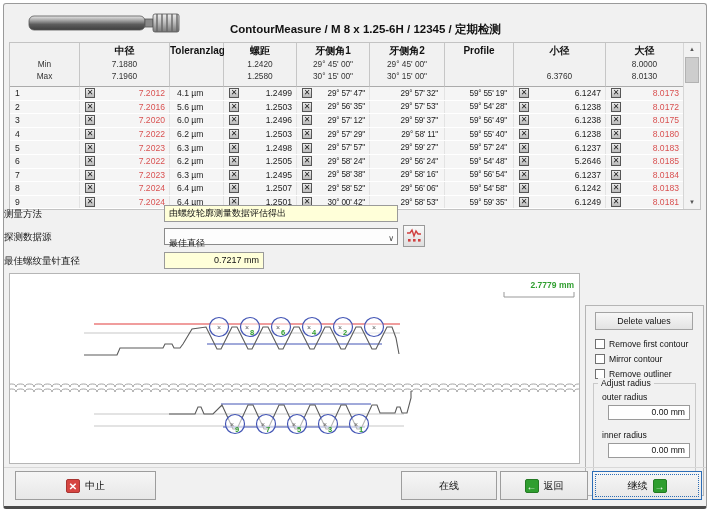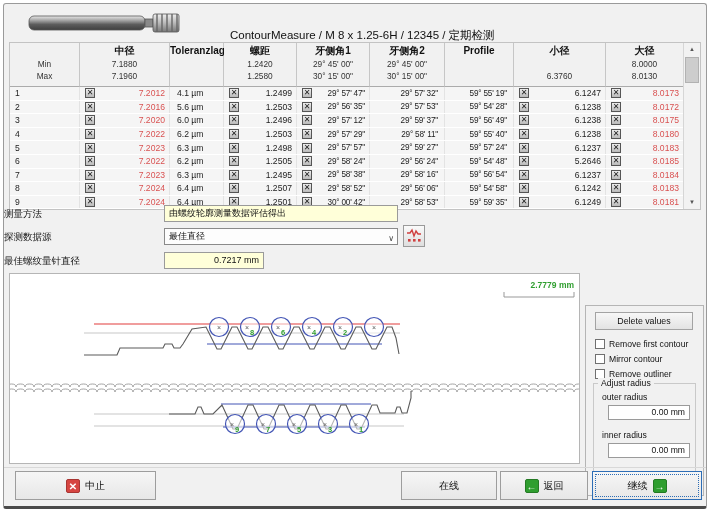--- a/index.html
+++ b/index.html
@@ -4,21 +4,21 @@
 <style>
   html,body{margin:0;padding:0;background:#fff;font-family:"Liberation Sans",sans-serif;}
   *{box-sizing:border-box;}
   .stage{position:relative;width:710px;height:512px;background:#fff;overflow:hidden;}
   .window{position:absolute;left:3px;top:3px;width:704px;height:506px;background:#f1f1f1;
           border:1px solid #9a9a9a;border-bottom:3px solid #4a4a4a;border-radius:3px;}
 
   
   .titlebar{position:absolute;left:0;top:0;width:100%;height:36px;}
   .gauge-icon{position:absolute;left:24px;top:8px;}
-  .title{position:absolute;left:226px;top:24px;font-size:11.5px;font-weight:normal;color:#111;white-space:nowrap;}
+  .title{position:absolute;left:226px;top:18px;font-size:11.5px;font-weight:bold;color:#111;white-space:nowrap;}
 
   
   .table{position:absolute;left:5px;top:38px;width:692px;height:168px;background:#fff;border:1px solid #c3c3c3;}
   .tbl{position:absolute;left:0;top:0;width:674px;}
   .tr{display:grid;grid-template-columns:70px 90px 54px 73px 73px 75px 69px 92px 78px;}
   .thead .hcell{border-right:1px solid #c6c6c6;border-bottom:1px solid #ababab;background:#f1f1f1;
     text-align:center;padding:1px 0 2px 0;}
   .h-label{font-size:10px;font-weight:bold;color:#111;height:14px;line-height:14px;}
   .h-min,.h-max{font-size:8.3px;color:#333;height:12px;line-height:12px;white-space:nowrap;}
   .thead .tr{height:44px;}
@@ -38,21 +38,21 @@
   .sb-arrow{position:absolute;left:0;width:100%;height:13px;text-align:center;font-size:6px;color:#555;line-height:13px;}
   .sb-up{top:0;}
   .sb-down{bottom:0;}
   .sb-thumb{position:absolute;left:1px;top:14px;width:14px;height:26px;background:#cdcdcd;border:1px solid #b2b2b2;}
 
   
   .flabel{position:absolute;left:0;width:157px;font-size:9.5px;color:#111;height:17px;line-height:17px;white-space:nowrap;}
   .finput{position:absolute;height:17px;border:1px solid #9a9a9a;background:#ffffd9;font-size:9px;color:#111;
           padding:0 4px;line-height:15px;white-space:nowrap;}
   .fselect{position:absolute;left:160px;top:224px;width:234px;height:17px;border:1px solid #8a8a8a;background:#fdfdfd;
-           font-size:9px;color:#111;padding:0 4px;line-height:15px;}
+           font-size:9px;color:#111;padding:7px 4px;line-height:15px;}
   .fselect .chev{position:absolute;right:3px;top:2px;font-size:8px;color:#444;}
   .icon-btn{position:absolute;left:399px;top:221px;width:22px;height:22px;border:1px solid #9a9a9a;
             background:linear-gradient(#fafafa,#dedede);display:flex;align-items:center;justify-content:center;}
 
   
   .plot-panel{position:absolute;left:5px;top:269px;width:571px;height:191px;background:#fff;border:1px solid #b5b5b5;}
 
   
   .side-panel{position:absolute;left:581px;top:269px;width:119px;height:191px;background:#f1f1f1;border:1px solid #b5b5b5;
               font-size:8.6px;color:#111;margin-top:32px;}

